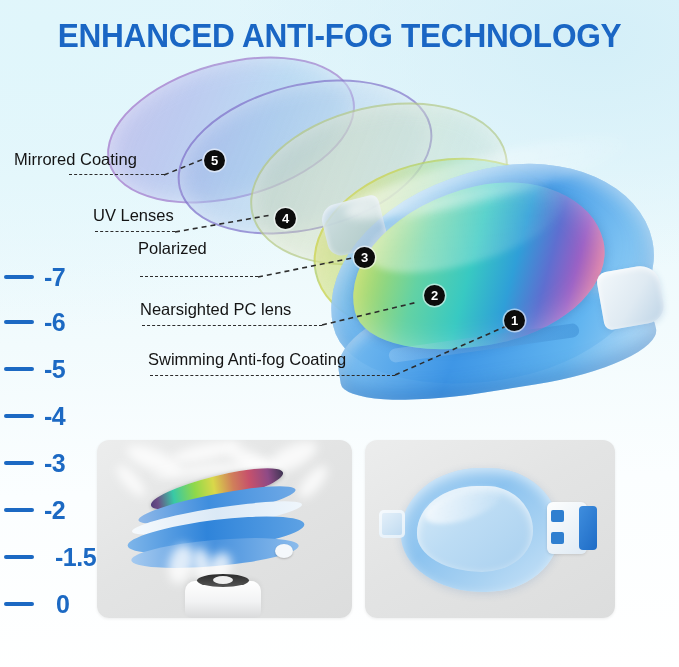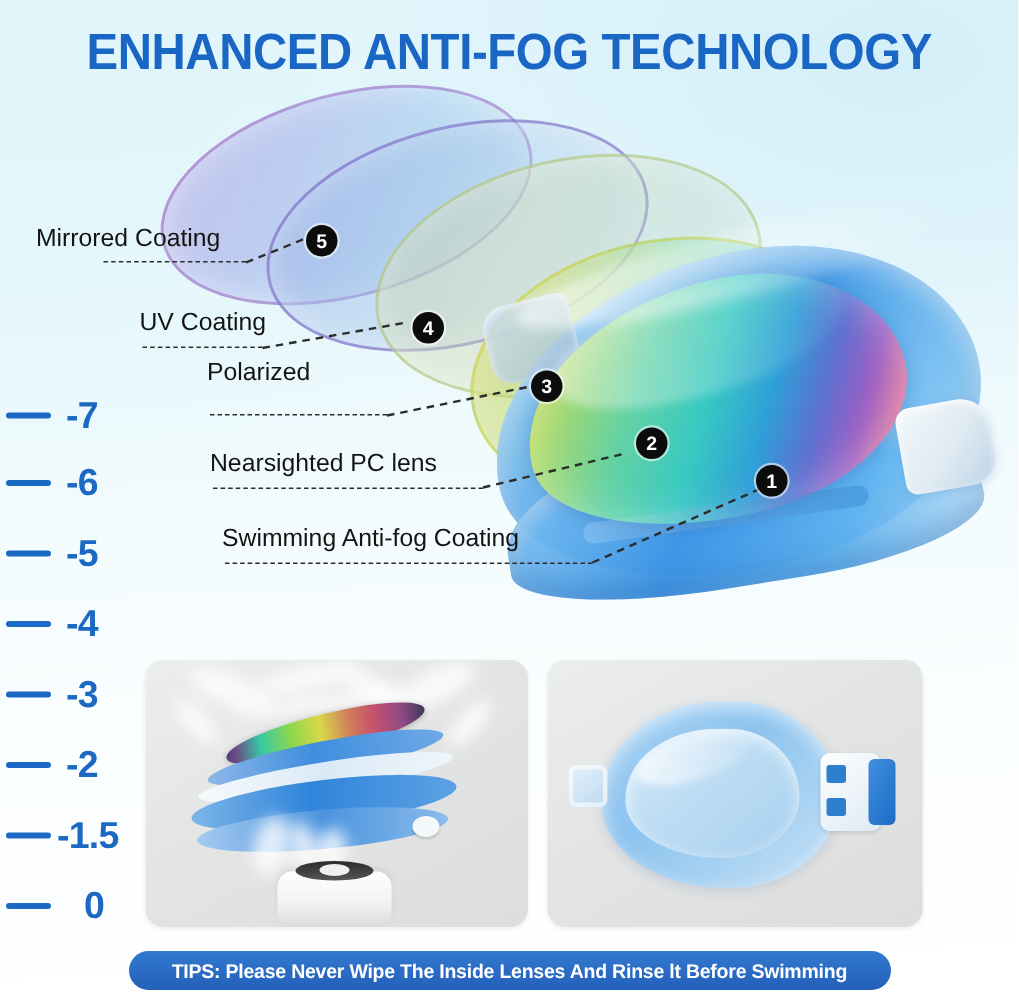--- a/index.html
+++ b/index.html
@@ -324,21 +324,21 @@
     <div class="sc-row" style="top:190px">
       <div class="sc-tick"></div>
       <div class="sc-val">-3</div>
     </div>
     <div class="sc-row" style="top:237px">
       <div class="sc-tick"></div>
       <div class="sc-val">-2</div>
     </div>
     <div class="sc-row" style="top:284px">
       <div class="sc-tick"></div>
-      <div class="sc-val" style="margin-left:4px">-1.5</div>
+      <div class="sc-val" style="margin-left:21px">-1.5</div>
     </div>
     <div class="sc-row" style="top:331px">
       <div class="sc-tick"></div>
       <div class="sc-val" style="margin-left:22px">0</div>
     </div>
   </div>
 
   <div class="layer" id="l5"></div>
   <div class="layer" id="l4"></div>
   <div class="layer" id="l3"></div>
@@ -349,30 +349,30 @@
     <div class="g-bridge"></div>
     <div class="g-skirt"></div>
     <div class="g-lens"></div>
     <div class="g-lens-gloss"></div>
     <div class="g-ridge"></div>
     <div class="g-strapclip"></div>
     <div class="g-highlight"></div>
   </div>
 
   <div class="callout">
-    <div class="co-text" style="left:24px;top:150px">Mirrored Coating</div>
+    <div class="co-text" style="left:14px;top:150px">Mirrored Coating</div>
     <div class="co-dash" style="left:69px;top:174px;width:95px"></div>
     <svg class="co-diag" style="left:164px;top:148px" width="44" height="30">
       <line x1="0" y1="27" x2="42" y2="10" stroke="#2c2c2c" stroke-width="1.6" stroke-dasharray="5 4"></line>
     </svg>
     <div class="badge" style="left:204px;top:150px">5</div>
   </div>
 
   <div class="callout">
-    <div class="co-text" style="left:93px;top:206px">UV Coating</div>
+    <div class="co-text" style="left:93px;top:206px">UV Lenses</div>
     <div class="co-dash" style="left:95px;top:231px;width:80px"></div>
     <svg class="co-diag" style="left:175px;top:206px" width="98" height="30">
       <line x1="0" y1="26" x2="96" y2="9" stroke="#2c2c2c" stroke-width="1.6" stroke-dasharray="5 4"></line>
     </svg>
     <div class="badge" style="left:275px;top:208px">4</div>
   </div>
 
   <div class="callout">
     <div class="co-text" style="left:138px;top:239px">Polarized</div>
     <div class="co-dash" style="left:140px;top:276px;width:118px"></div>
@@ -430,17 +430,14 @@
     <div class="rg-lens"></div>
     <div class="rg-lensgloss"></div>
     <div class="rg-clipL"></div>
     <div class="rg-clipR">
       <i style="top:8px"></i>
       <i style="top:30px"></i>
     </div>
     <div class="rg-strap"></div>
   </div>
 
-  <div id="tips">
-    <span>TIPS: Please Never Wipe The Inside Lenses And Rinse lt Before Swimming</span>
-  </div>
 
 </div>
 
 </body></html>

